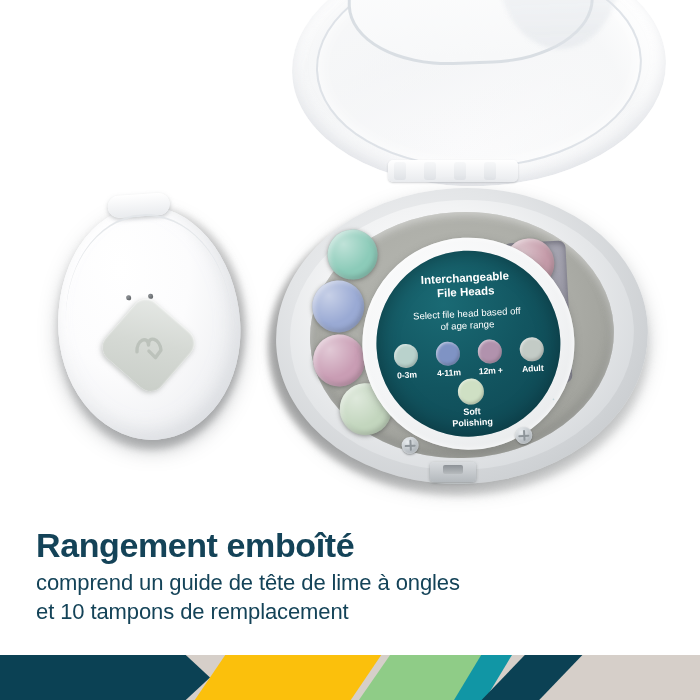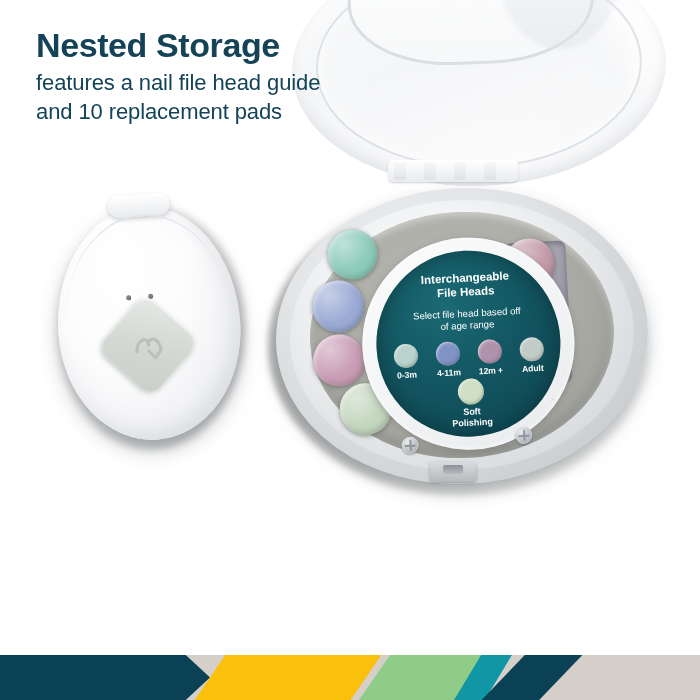--- a/index.html
+++ b/index.html
@@ -294,26 +294,26 @@
       <div class="btn">
         <div class="btn-mark">
           <svg viewBox="0 0 40 40" width="40" height="40" aria-hidden="true">
             <path d="M8 26 C8 14, 20 10, 20 20 C20 10, 32 14, 32 26 L26 33 L20 26" fill="none" stroke="#bcc2bb" stroke-width="3.4" stroke-linecap="round" stroke-linejoin="round"></path>
           </svg>
         </div>
       </div>
     </div>
   </div>
 
-  <div class="copy top">
-    <h1 class="headline">Nested Storage</h1>
-    <p class="subline">features a nail file head guide</p>
-    <p class="subline">and 10 replacement pads</p>
+
+  <div class="copy bottom">
+    <h1 class="headline">Rangement emboîté</h1>
+    <p class="subline">comprend un guide de tête de lime à ongles</p>
+    <p class="subline">et 10 tampons de remplacement</p>
   </div>
-
 
   <div class="footer">
     <span class="f-navy1"></span>
     <span class="f-yellow"></span>
     <span class="f-green"></span>
     <span class="f-teal"></span>
     <span class="f-navy2"></span>
   </div>
 
 </div>

